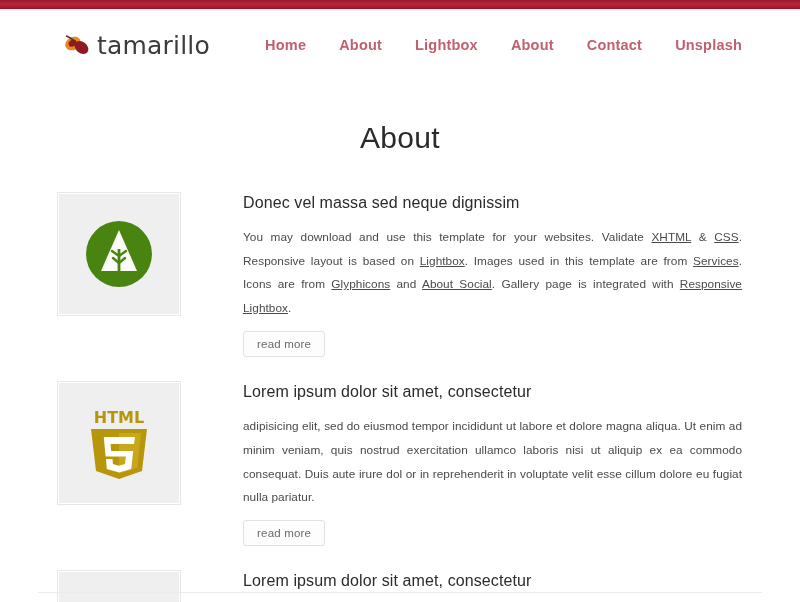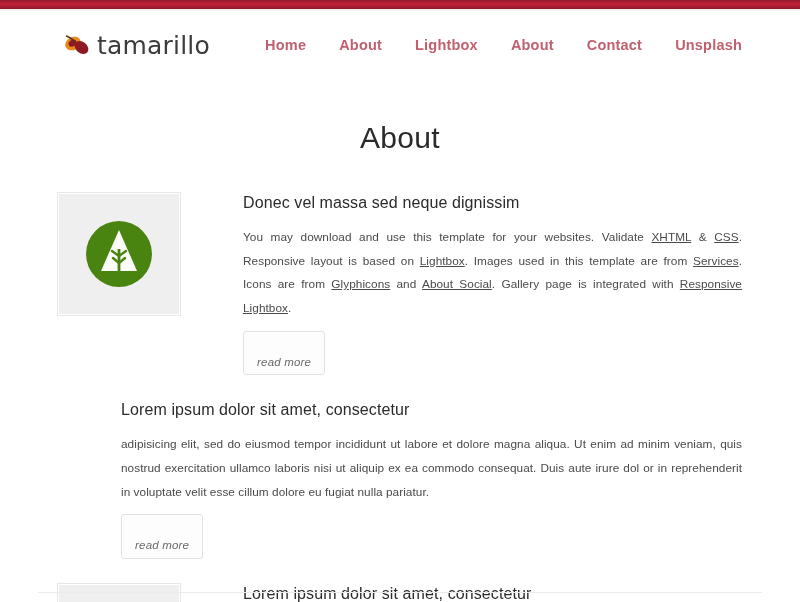--- a/index.html
+++ b/index.html
@@ -140,27 +140,26 @@
   .rowbody p a {
     color: #4a4a4a;
   }
   .btn-readmore {
     display: inline-block;
     font-size: 11.5px;
     color: #6a6a6a;
     background: #fdfdfd;
     border: 1px solid #e2e2e2;
     border-radius: 3px;
-    padding: 24px 13px 6px 13px;
+    padding: 6px 13px 6px 13px;
     text-decoration: none;
     letter-spacing: 0.2px;
     cursor: pointer;
     font-family: "Liberation Sans", sans-serif;
     line-height: 1.1;
-    font-style: italic;
   }
 
   .footer-divider {
     position: absolute;
     left: 38px;
     right: 38px;
     bottom: 9px;
     height: 1px;
     background: #ebebeb;
   }
@@ -210,20 +209,30 @@
       </span>
     </div>
     <div class="rowbody">
       <h2>Donec vel massa sed neque dignissim</h2>
       <p>You may download and use this template for your websites. Validate <a href="#">XHTML</a> &amp; <a href="#">CSS</a>. Responsive layout is based on <a href="#">Lightbox</a>. Images used in this template are from <a href="#">Services</a>. Icons are from <a href="#">Glyphicons</a> and <a href="#">About Social</a>. Gallery page is integrated with <a href="#">Responsive Lightbox</a>.</p>
       <a class="btn-readmore" href="#">read more</a>
     </div>
   </div>
 
   <div class="row">
+    <div class="thumb">
+      <span>
+        <svg width="72" height="80" viewBox="0 0 72 80" xmlns="http://www.w3.org/2000/svg">
+          <text x="36" y="20" font-family="DejaVu Sans, sans-serif" font-size="16" font-weight="bold" fill="#b8960c" text-anchor="middle">HTML</text>
+          <path d="M8 26 L64 26 L59 68 L36 76 L13 68 Z" fill="#b8960c"></path>
+          <path d="M36 30 L58 30 L54.2 64.5 L36 70.5 Z" fill="#c9a71d"></path>
+          <path d="M20 34 L52 34 L51 41 L27.5 41 L28.2 48 L50.2 48 L48.2 66 L36 69.6 L23.8 66 L23 56 L29.5 56 L29.9 61 L36 62.8 L42.1 61 L42.8 53.5 L22.6 53.5 L20.8 34 Z" fill="#ffffff"></path>
+        </svg>
+      </span>
+    </div>
     <div class="rowbody">
       <h2>Lorem ipsum dolor sit amet, consectetur</h2>
       <p>adipisicing elit, sed do eiusmod tempor incididunt ut labore et dolore magna aliqua. Ut enim ad minim veniam, quis nostrud exercitation ullamco laboris nisi ut aliquip ex ea commodo consequat. Duis aute irure dol or in reprehenderit in voluptate velit esse cillum dolore eu fugiat nulla pariatur.</p>
       <a class="btn-readmore" href="#">read more</a>
     </div>
   </div>
 
   <div class="row">
     <div class="thumb">
       <span>

